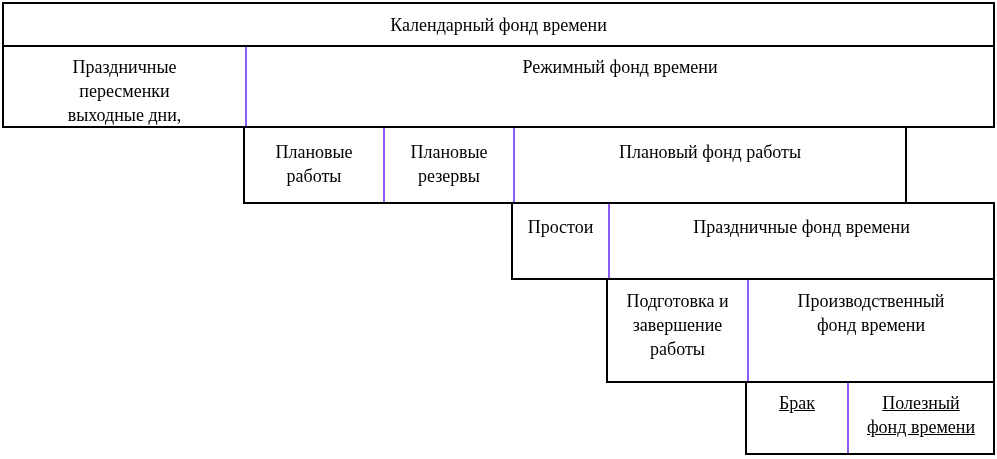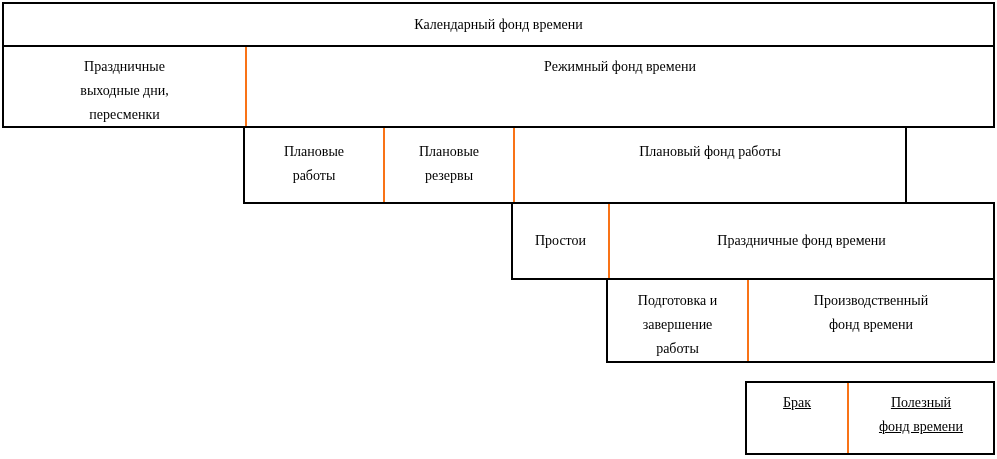--- a/index.html
+++ b/index.html
@@ -6,57 +6,57 @@
     margin: 0;
     padding: 0;
     background: #ffffff;
   }
   .stage {
     position: relative;
     width: 997px;
     height: 459px;
     background: #ffffff;
     font-family: "Liberation Serif", "DejaVu Serif", serif;
-    font-size: 14px;
+    font-size: 18px;
     color: #000000;
     overflow: hidden;
   }
   .row {
     position: absolute;
     box-sizing: border-box;
     border: 2px solid #000000;
     display: flex;
     align-items: stretch;
     background: #ffffff;
   }
   .cell {
     box-sizing: border-box;
     text-align: center;
     overflow: hidden;
   }
   .cell:not(:last-child) {
-    border-right: 2px solid #f97316;
+    border-right: 2px solid #8b5cf6;
   }
   .cell .line {
     line-height: 24px;
     white-space: nowrap;
   }
   .grow { flex: 1 1 auto; }
 
   .row1 { left: 2px;   top: 2px;   width: 993px; height: 45px; }
   .row2 { left: 2px;   top: 45px;  width: 993px; height: 83px; }
   .row3 { left: 243px; top: 126px; width: 664px; height: 78px; }
   .row4 { left: 511px; top: 202px; width: 484px; height: 78px; }
-  .row5 { left: 606px; top: 278px; width: 389px; height: 85px; }
+  .row5 { left: 606px; top: 278px; width: 389px; height: 105px; }
   .row6 { left: 745px; top: 381px; width: 250px; height: 74px; text-decoration: underline; }
 
   .row1 .cell { padding-top: 9px; }
   .row2 .cell { padding-top: 8px; }
   .row3 .cell { padding-top: 12px; }
-  .row4 .cell { padding-top: 25px; }
+  .row4 .cell { padding-top: 11px; }
   .row5 .cell { padding-top: 9px; }
   .row6 .cell { padding-top: 8px; }
 
   .r2c1 { width: 243px; flex: 0 0 auto; }
   .r3c1 { width: 140px; flex: 0 0 auto; }
   .r3c2 { width: 130px; flex: 0 0 auto; }
   .r4c1 { width: 97px;  flex: 0 0 auto; }
   .r5c1 { width: 141px; flex: 0 0 auto; }
   .r6c1 { width: 102px; flex: 0 0 auto; }
 </style>
@@ -67,22 +67,22 @@
 
   <div class="row row1">
     <div class="cell grow">
       <div class="line">Календарный фонд времени</div>
     </div>
   </div>
 
   <div class="row row2">
     <div class="cell r2c1">
       <div class="line">Праздничные</div>
+      <div class="line">пересменки</div>
       <div class="line">выходные дни,</div>
-      <div class="line">пересменки</div>
     </div>
     <div class="cell grow">
       <div class="line">Режимный фонд времени</div>
     </div>
   </div>
 
   <div class="row row3">
     <div class="cell r3c1">
       <div class="line">Плановые</div>
       <div class="line">работы</div>

